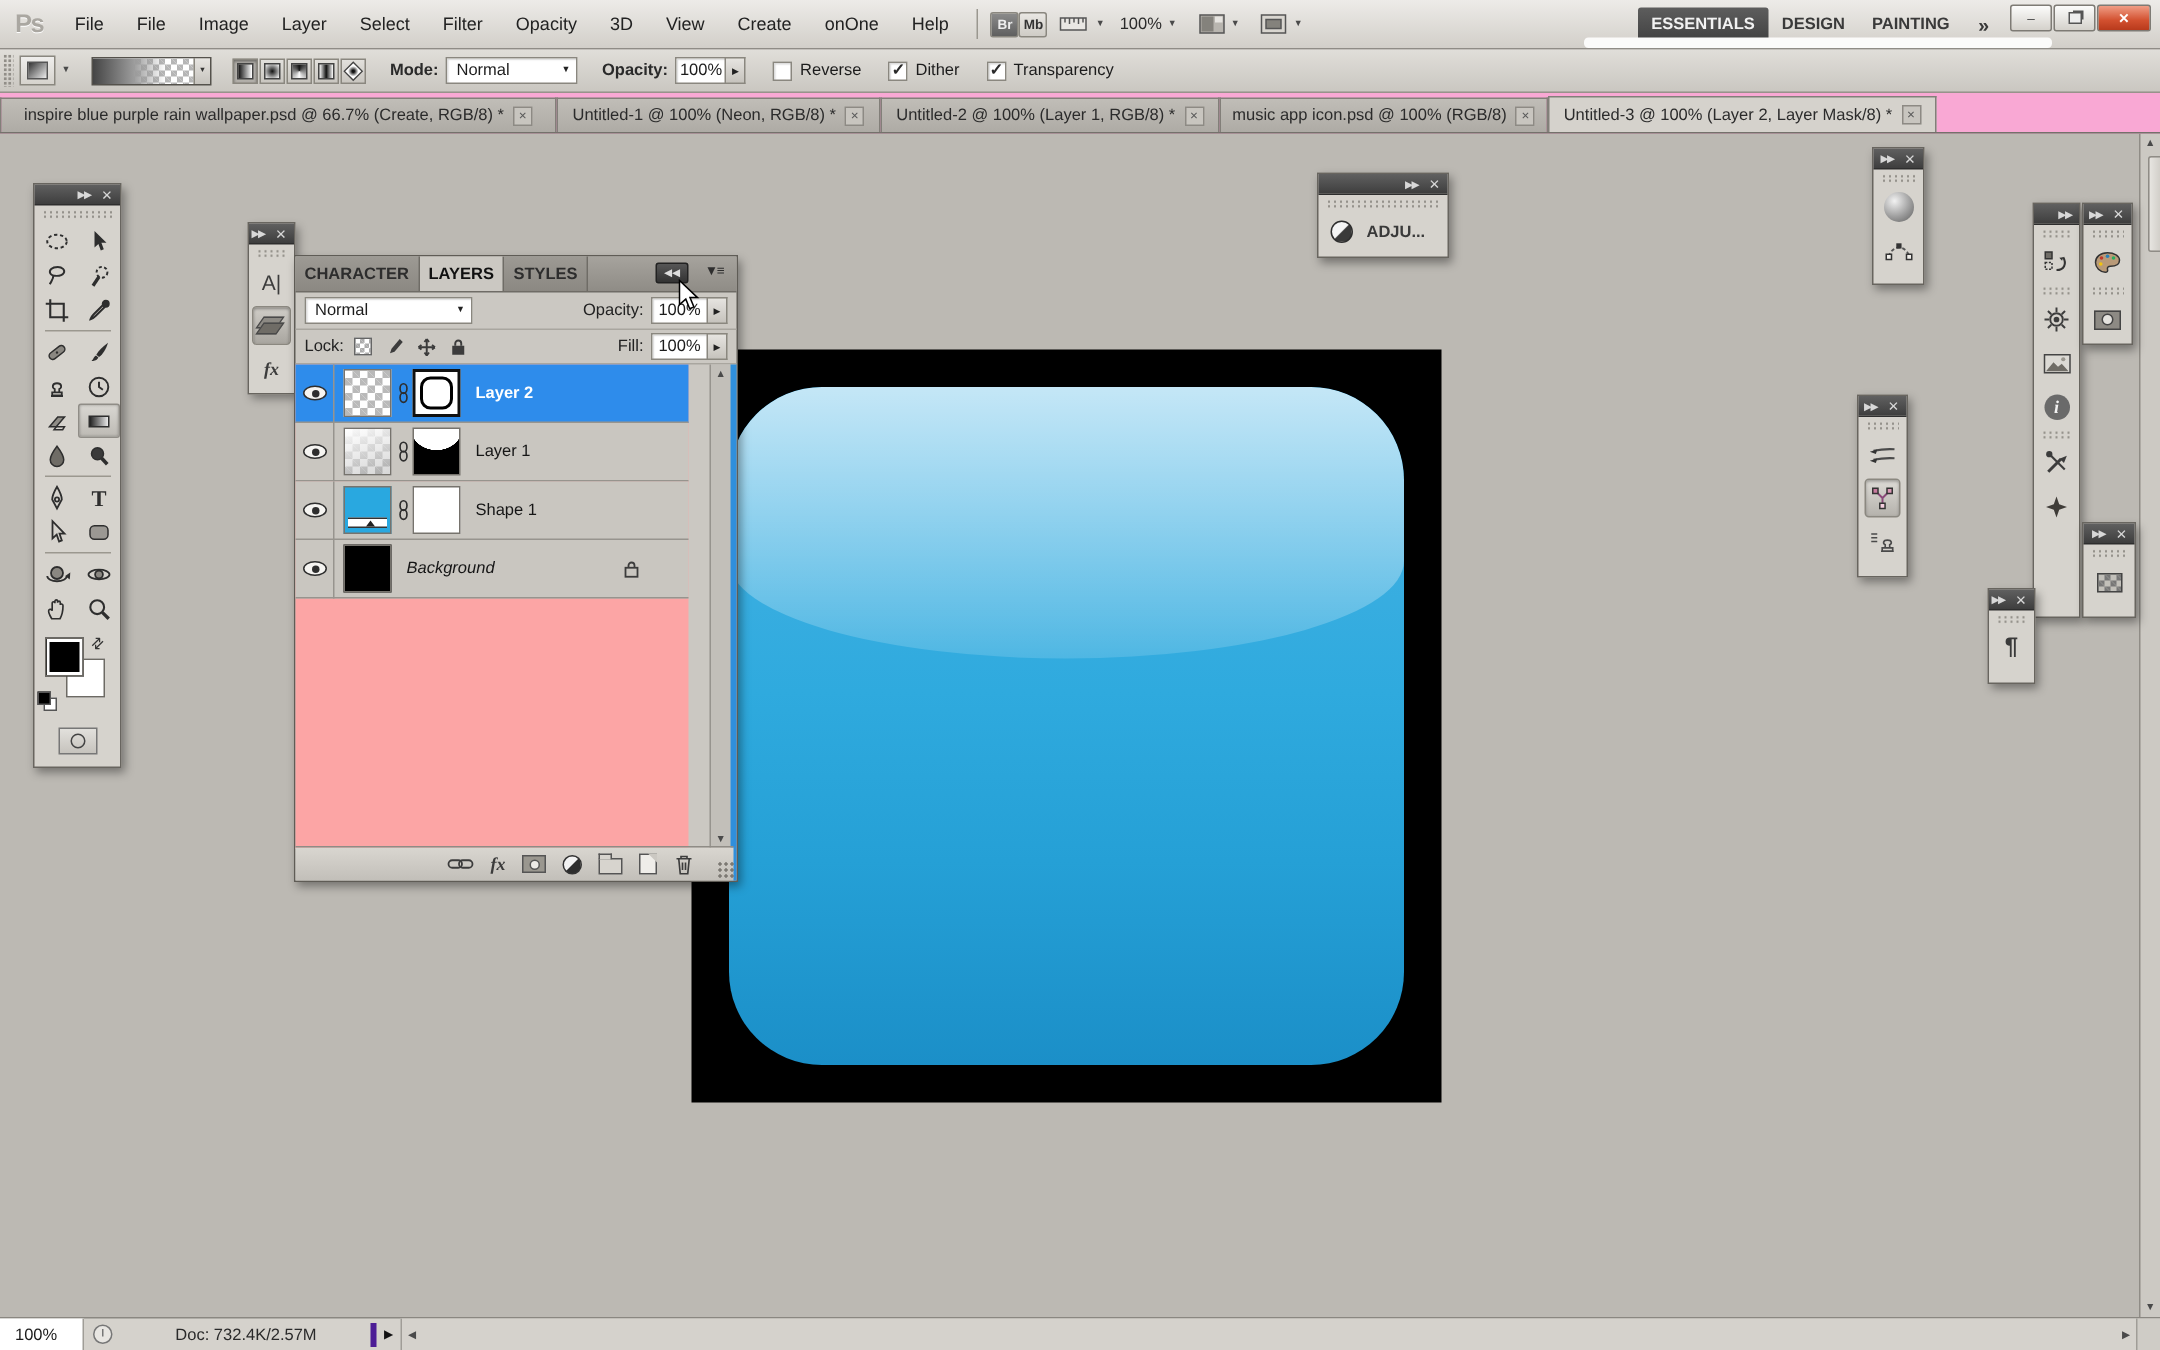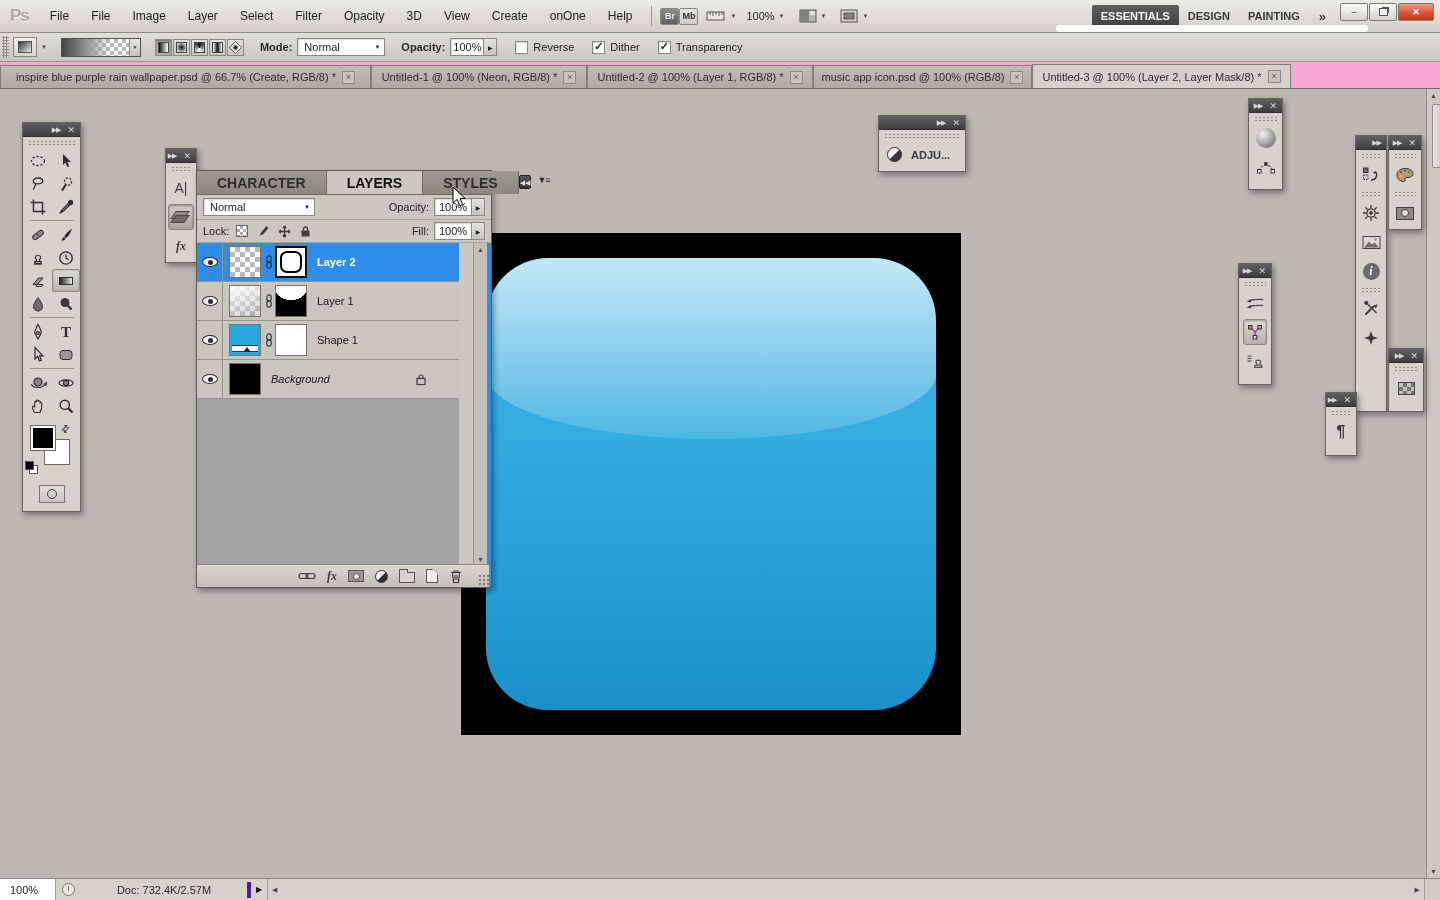--- a/index.html
+++ b/index.html
@@ -125,39 +125,39 @@
     box-shadow:inset 0 1px 2px rgba(0,0,0,.35);}
   .layers-glyph{width:16px;height:12px;position:relative;}
   .layers-glyph i{position:absolute;left:0;width:14px;height:8px;background:#6f6c66;
     transform:skewX(-35deg);border:1px solid #4a4a4a;}
   .layers-glyph .l1{top:0;background:#8d8a84;}
   .layers-glyph .l2{top:4px;}
   
   .layerspanel{left:196px;top:170px;width:296px;height:418px;background:#cbc8c2;border:1px solid #5f5c56;}
   .lp-tabs{height:24px;background:linear-gradient(#a6a39d,#8f8c86);display:flex;align-items:stretch;
     border-bottom:1px solid #6f6c66;}
-  .lp-tab{display:flex;align-items:center;padding:0 20px;font-size:14px;font-weight:bold;color:#2d2d2d;
+  .lp-tab{display:flex;align-items:center;padding:0 6px;font-size:11px;font-weight:bold;color:#2d2d2d;
     background:linear-gradient(#9d9a94,#8b8882);border-right:1px solid #6f6c66;}
   .lp-tab.active{background:#cbc8c2;color:#111;}
   .lp-collapse{margin-left:auto;margin-top:4px;width:22px;height:14px;background:linear-gradient(#565656,#333);
     border:1px solid #222;border-radius:2px;color:#ddd;font-size:7px;text-align:center;line-height:13px;}
   .lp-menu{width:22px;margin:4px 4px 0 6px;color:#2e2e2e;font-size:9px;text-align:center;letter-spacing:-1px;}
   .lp-row{display:flex;align-items:center;padding:0 6px;border-bottom:1px solid #a9a69f;}
   .lp-row.blend{height:25px;}
   .lp-row.lock{height:23px;}
   .lp-label{color:#222;}
   .lockicons{display:flex;gap:7px;align-items:center;margin-left:6px;}
   .lockicons .li{display:flex;align-items:center;justify-content:center;width:14px;height:14px;}
   .checker13{width:12px;height:12px;border:1px solid #666;
     background:linear-gradient(45deg,#aaa 25%,transparent 25%,transparent 75%,#aaa 75%),
                linear-gradient(45deg,#aaa 25%,transparent 25%,transparent 75%,#aaa 75%);
     background-color:#fff;background-size:6px 6px;background-position:0 0,3px 3px;}
   .spacer{flex:1;}
   
-  .layerlist{position:absolute;left:0;top:72px;width:262px;height:323px;background:#a3a3a3;}
+  .layerlist{position:absolute;left:0;top:72px;width:262px;height:323px;background:#fca5a5;}
   .layer-row{position:relative;height:39px;display:flex;align-items:center;border-bottom:1px solid #97948e;
     background:#c9c6c0;padding-right:18px;}
   .layer-row.selected{background:#2e8ceb;}
   .eye-cell{width:26px;height:39px;flex:none;border-right:1px solid #97948e;display:flex;align-items:center;justify-content:center;}
   .eye{width:16px;height:10px;border:1px solid #2e2e2e;border-radius:50%;background:#f5f4f1;position:relative;}
   .eye::after{content:"";position:absolute;left:5px;top:2px;width:5px;height:5px;border-radius:50%;background:#2e2e2e;}
   .thumb{width:32px;height:32px;border:1px solid #76736d;margin-left:6px;flex:none;}
   .thumb.checker{
     background:linear-gradient(45deg,#b9b9b9 25%,transparent 25%,transparent 75%,#b9b9b9 75%),
                linear-gradient(45deg,#b9b9b9 25%,transparent 25%,transparent 75%,#b9b9b9 75%);

